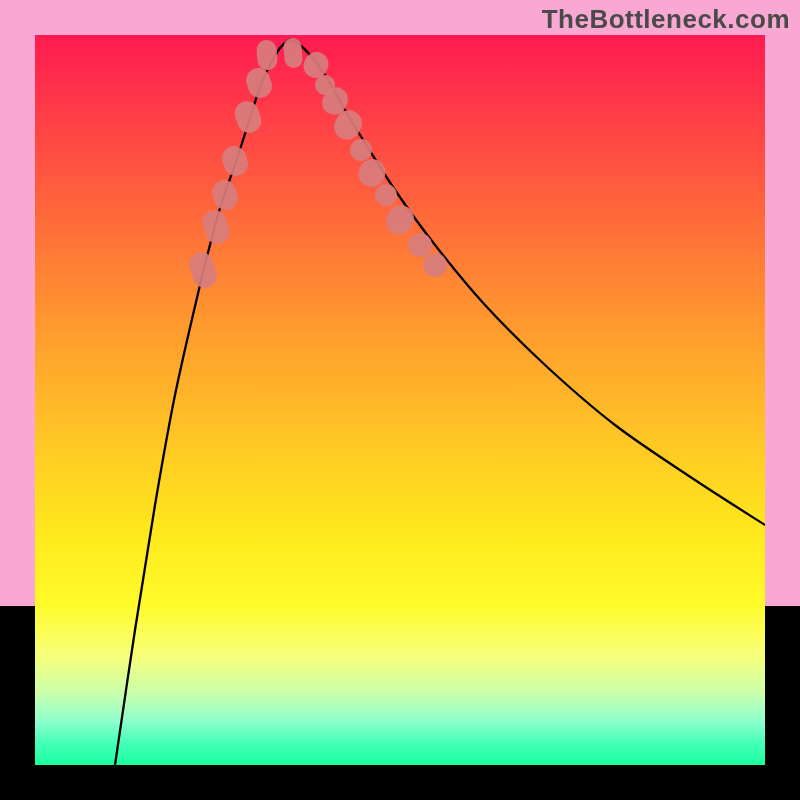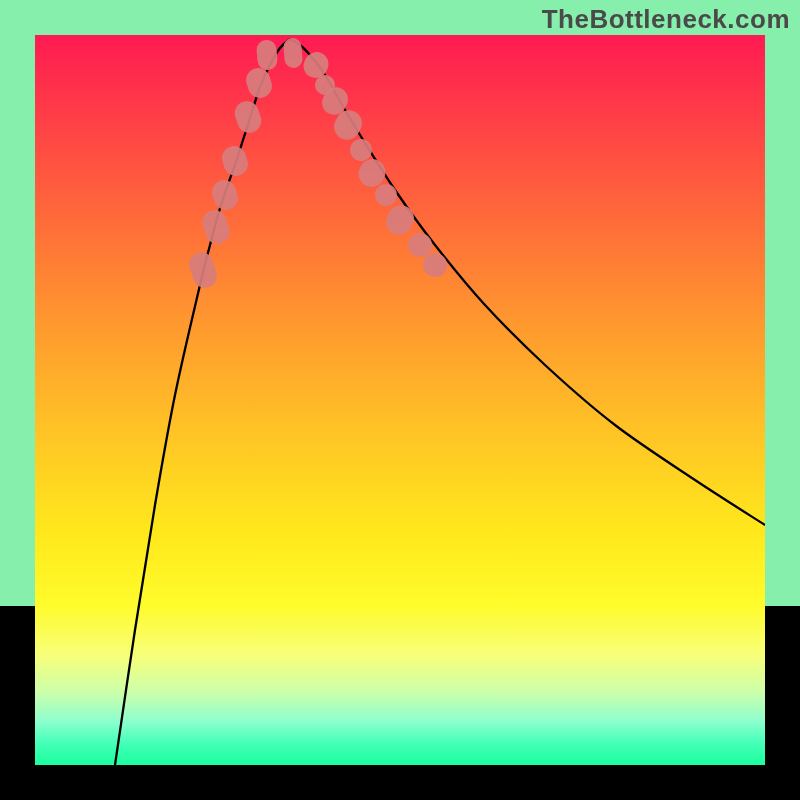--- a/index.html
+++ b/index.html
@@ -10,21 +10,21 @@
     background: #000;
     font-family: Arial, Helvetica, sans-serif;
     overflow: hidden;
   }
   .frame {
     position: absolute;
     left: 0;
     top: 0;
     width: 800px;
     height: 606px;
-    background: #86efac;
+    background: #f9a8d4;
   }
   .plot {
     position: absolute;
     left: 35px;
     top: 35px;
     width: 730px;
     height: 730px;
     overflow: hidden;
   }
   .gradient-bg {

